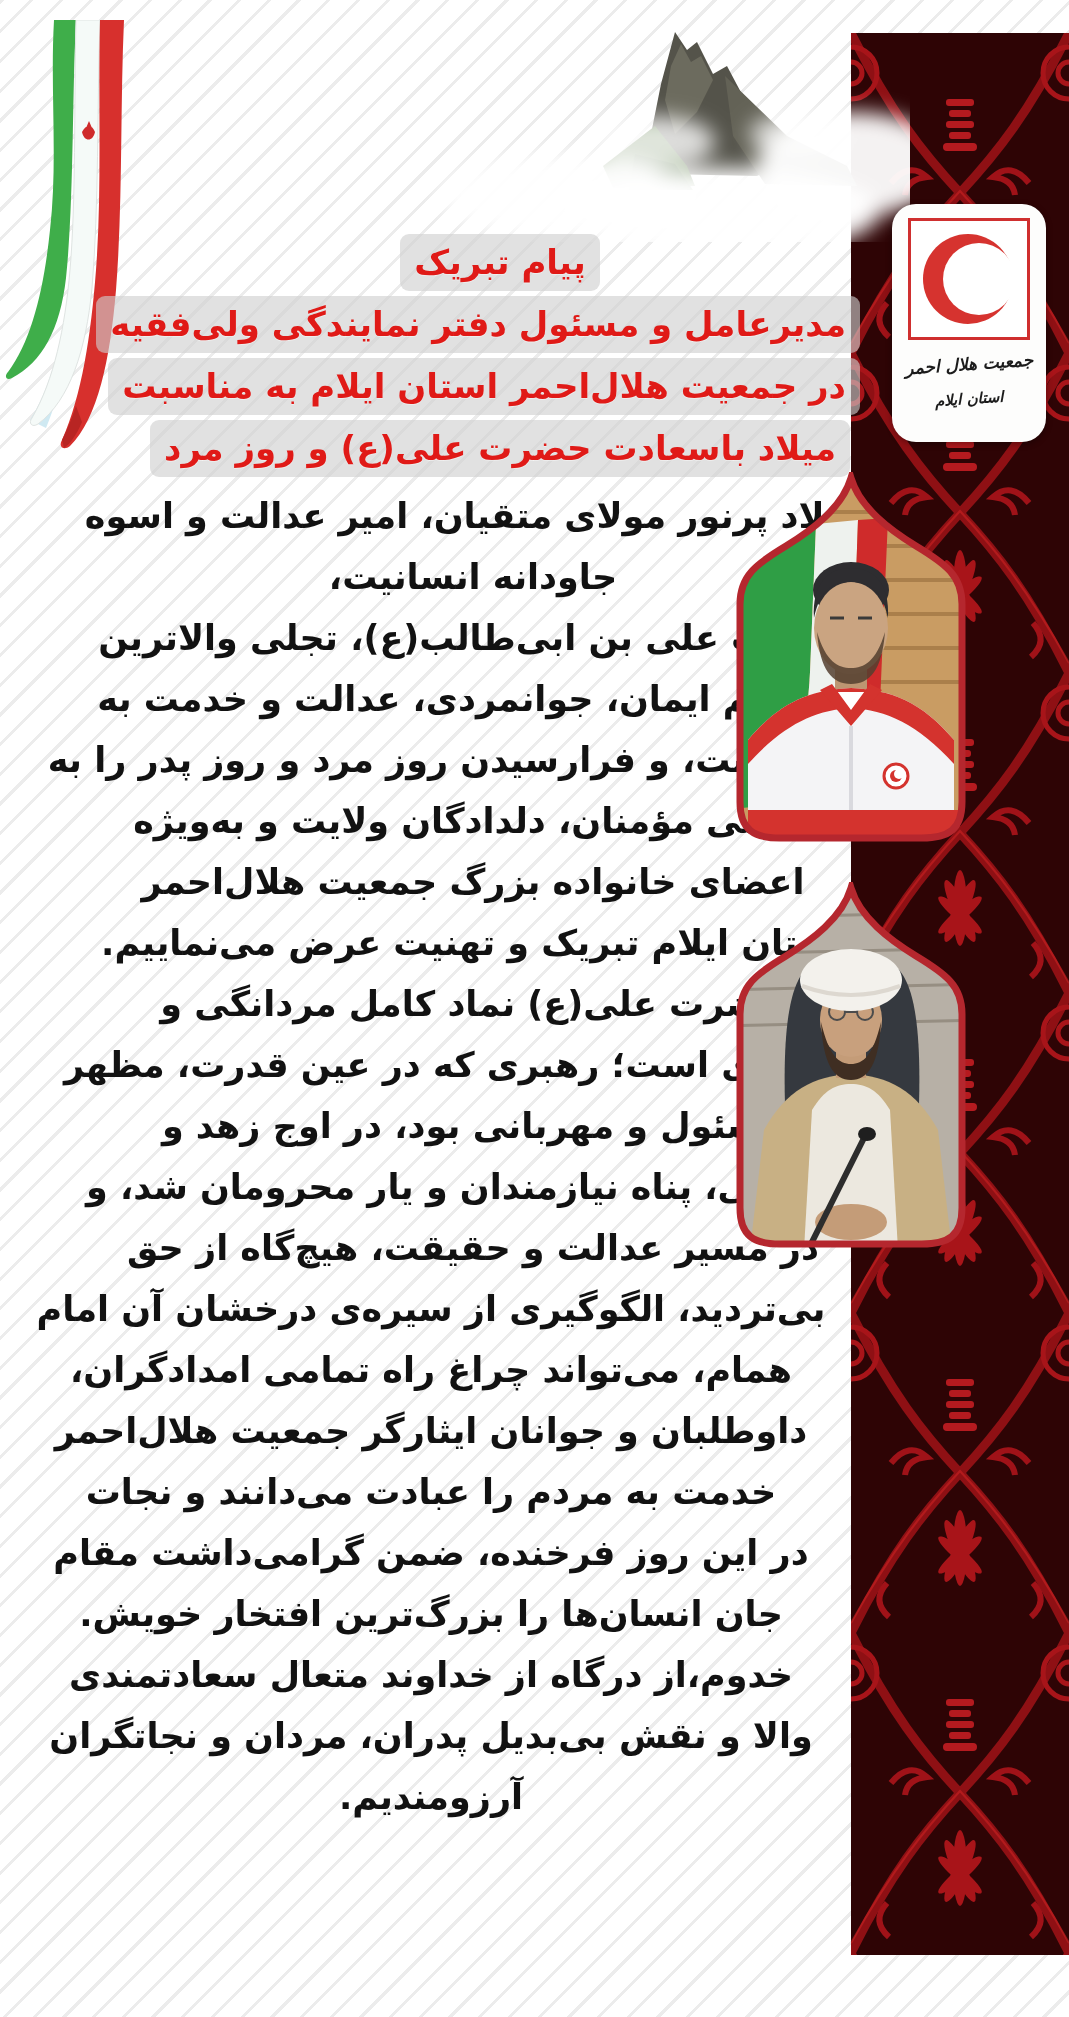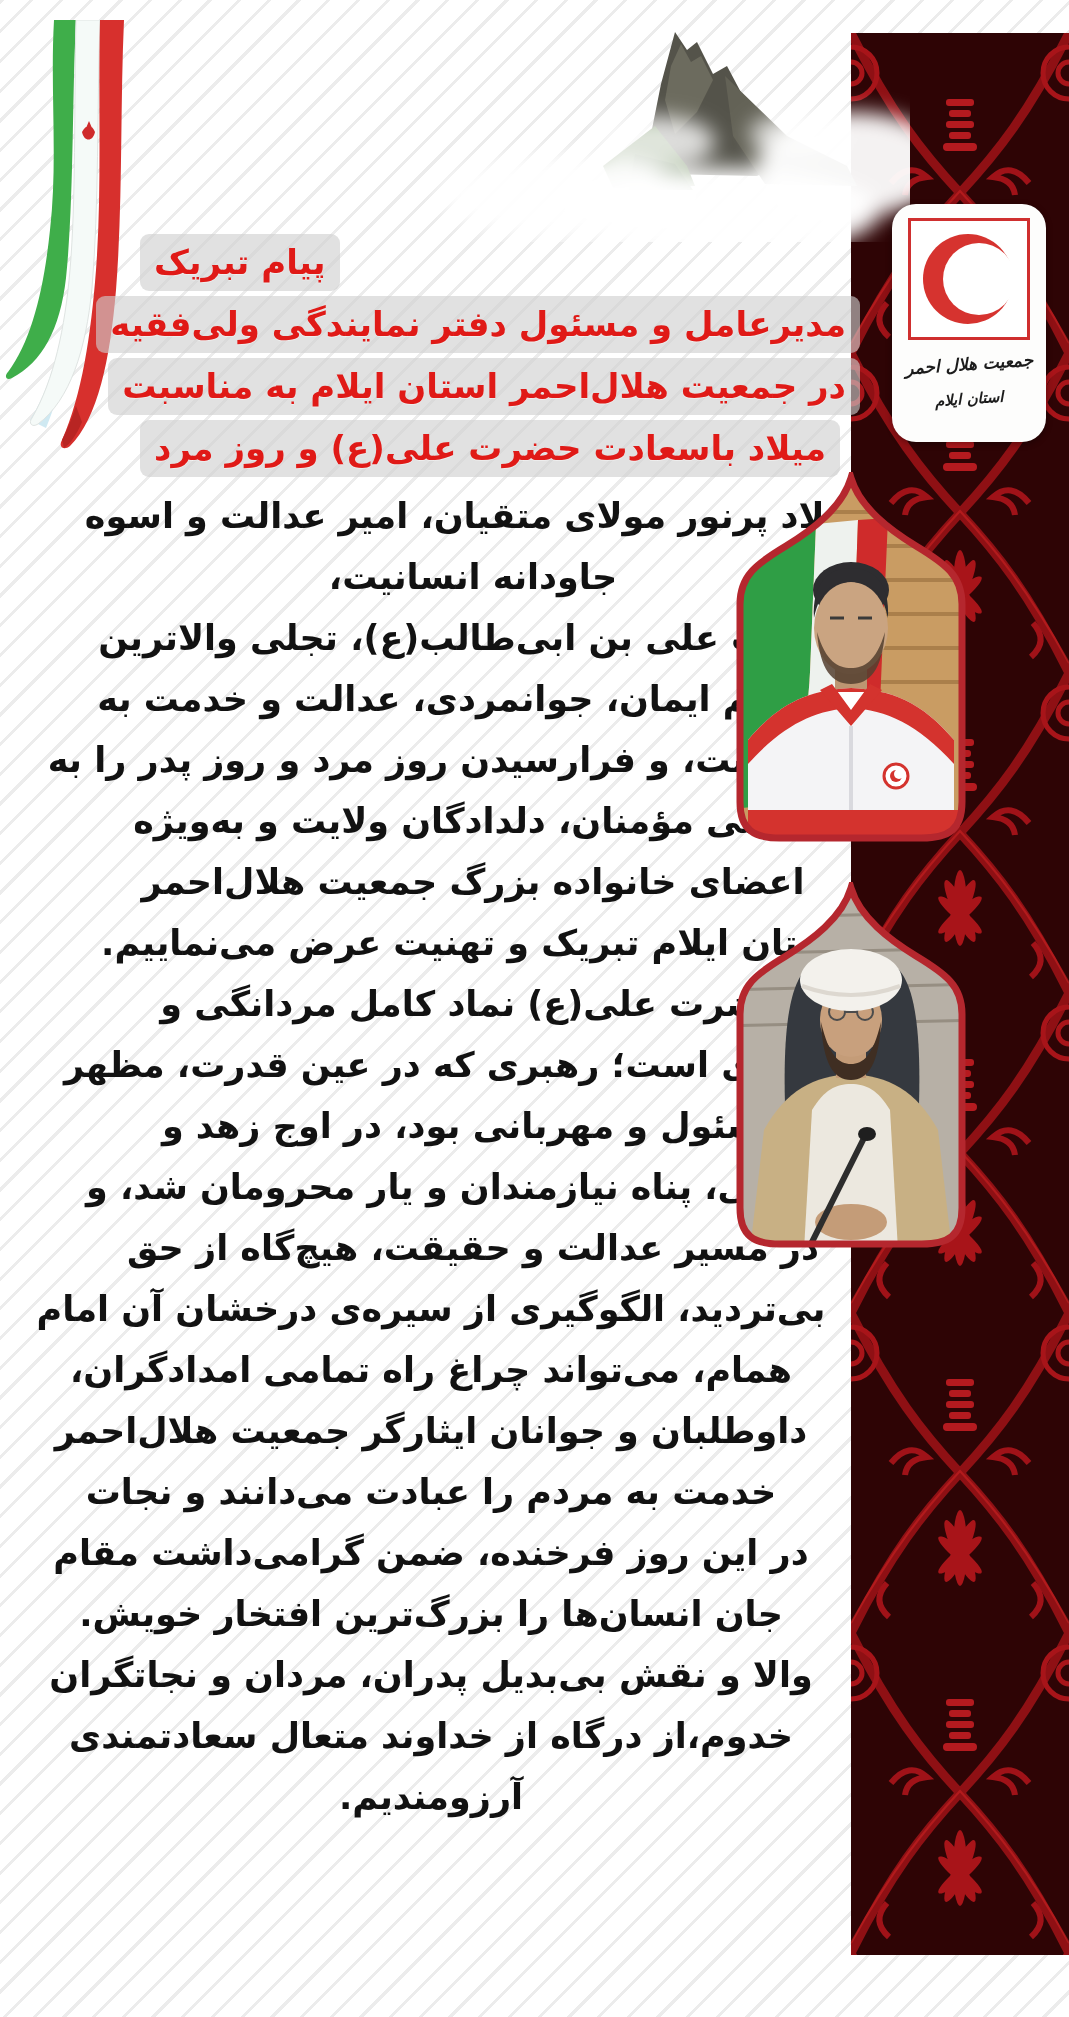--- a/index.html
+++ b/index.html
@@ -32,21 +32,21 @@
     border:3px solid #cf2f2f;position:relative;
   }
   .crescent-box .c1{position:absolute;left:12px;top:13px;width:90px;height:90px;border-radius:50%;background:#d6332f;}
   .crescent-box .c2{position:absolute;left:32px;top:22px;width:72px;height:72px;border-radius:50%;background:#fff;}
   .logo-text{direction:rtl;text-align:center;color:#1c1c1c;font-weight:bold;}
   .logo-text .l1{font-size:17px;margin-top:14px;font-style:italic;transform:rotate(-4deg);}
   .logo-text .l2{font-size:15px;margin-top:16px;font-style:italic;transform:rotate(-4deg);}
   
   .title-block{
     position:absolute;left:140px;top:234px;width:720px;z-index:5;
-    direction:rtl;text-align:left;
+    direction:rtl;text-align:center;
   }
   .title-line{display:block;line-height:55px;white-space:nowrap;}
   .title-line span{
     display:inline-block;background:rgba(207,207,207,.62);
     border-radius:9px;padding:1px 14px;
     color:#e01a17;font-weight:bold;font-size:34px;
     text-shadow:0 1px 0 rgba(255,255,255,.4);
   }
   
   .body-block{
@@ -267,17 +267,17 @@
     <div class="bline narrow">فداکاری است؛ رهبری که در عین قدرت، مظهر</div>
     <div class="bline narrow">مسئول و مهربانی بود، در اوج زهد و</div>
     <div class="bline narrow">پارسایی، پناه نیازمندان و یار محرومان شد، و</div>
     <div class="bline narrow">در مسیر عدالت و حقیقت، هیچ‌گاه از حق</div>
     <div class="bline">بی‌تردید، الگوگیری از سیره‌ی درخشان آن امام</div>
     <div class="bline">همام، می‌تواند چراغ راه تمامی امدادگران،</div>
     <div class="bline">داوطلبان و جوانان ایثارگر جمعیت هلال‌احمر</div>
     <div class="bline">خدمت به مردم را عبادت می‌دانند و نجات</div>
     <div class="bline">در این روز فرخنده، ضمن گرامی‌داشت مقام</div>
     <div class="bline">جان انسان‌ها را بزرگ‌ترین افتخار خویش.</div>
+    <div class="bline">خدوم،از درگاه از خداوند متعال سعادتمندی</div>
     <div class="bline">والا و نقش بی‌بدیل پدران، مردان و نجاتگران</div>
-    <div class="bline">خدوم،از درگاه از خداوند متعال سعادتمندی</div>
     <div class="bline">آرزومندیم.</div>
   </div>
 </div>
 
 </body></html>

